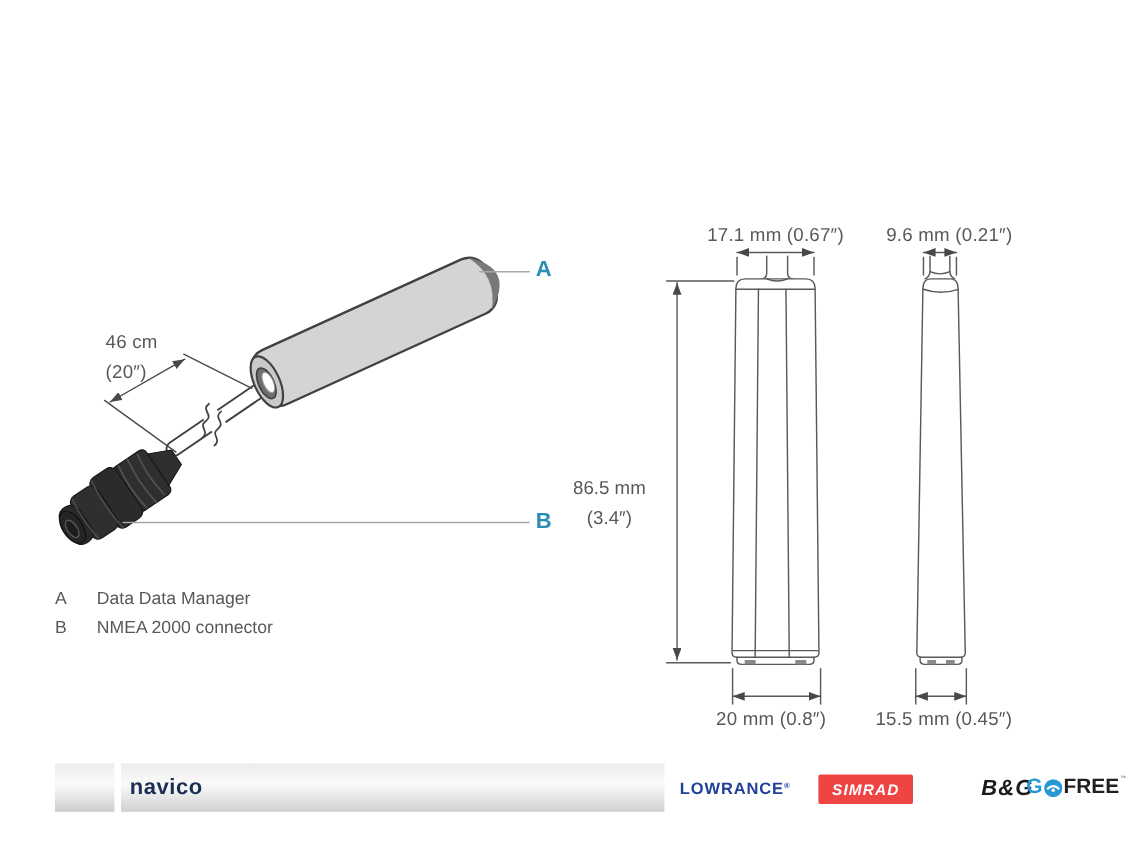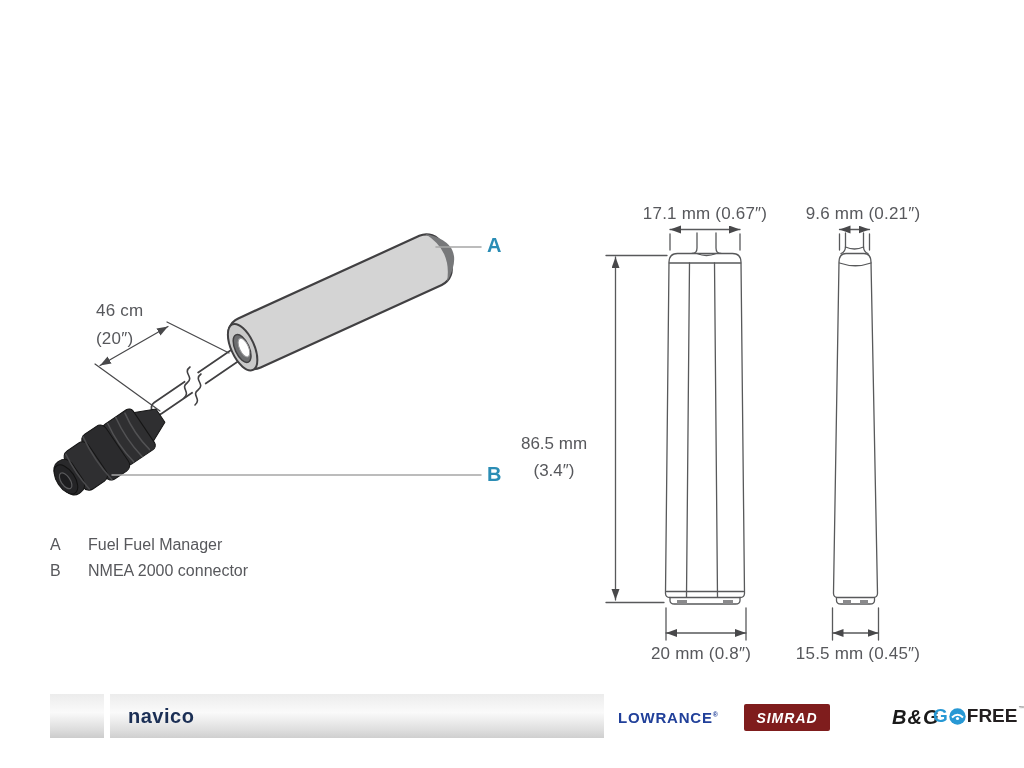--- a/index.html
+++ b/index.html
@@ -25,29 +25,29 @@
   .footer-block{
     position:absolute;left:50px;top:694px;width:54px;height:44px;
     background:linear-gradient(180deg,#ececec 0%,#fafafa 42%,#dcdcdc 82%,#cccccc 100%);
   }
   .footer-bar{
     position:absolute;left:110px;top:694px;width:494px;height:44px;
     background:linear-gradient(180deg,#ececec 0%,#fafafa 42%,#dedede 82%,#cfcfcf 100%);
     display:flex;align-items:center;
   }
   .navico-text{
-    margin-left:18px;font-size:20px;font-weight:bold;color:#1b2f55;letter-spacing:.5px;
+    margin-left:8px;font-size:20px;font-weight:bold;color:#1b2f55;letter-spacing:.5px;
   }
   .logo-lowrance{
     position:absolute;left:618px;top:709px;font-size:15px;font-weight:800;
     color:#21409a;letter-spacing:.8px;white-space:nowrap;
   }
   .logo-lowrance sup{font-size:7px;}
   .logo-simrad{
-    position:absolute;left:744px;top:704px;width:86px;height:27px;background:#7f1d1d;
+    position:absolute;left:744px;top:704px;width:86px;height:27px;background:#ef4444;
     border-radius:2px;display:flex;align-items:center;justify-content:center;
     color:#ffffff;font-size:14px;font-weight:800;font-style:italic;letter-spacing:1px;
   }
   .logo-bg{
     position:absolute;left:848px;top:706px;font-size:20px;font-weight:900;
     font-style:italic;color:#1a1a1a;letter-spacing:1px;margin-left:44px;
   }
   .logo-gofree{
     position:absolute;left:933px;top:705px;display:flex;align-items:center;
     font-size:19px;font-weight:800;white-space:nowrap;
@@ -181,21 +181,21 @@
 <div class="abs height-label" style="left:499px;top:430px">
   <div>86.5 mm</div>
   <div>(3.4″)</div>
 </div>
 
 <div class="abs dim-text dim-center" style="left:701px;top:644px">20 mm (0.8″)</div>
 <div class="abs dim-text dim-center" style="left:858px;top:644px">15.5 mm (0.45″)</div>
 
 <div class="legend-row" style="top:536px">
   <span class="legend-key">A</span>
-  <span class="legend-label">Fuel Fuel Manager</span>
+  <span class="legend-label">Data Data Manager</span>
 </div>
 <div class="legend-row" style="top:562px">
   <span class="legend-key">B</span>
   <span class="legend-label">NMEA 2000 connector</span>
 </div>
 
 <div class="footer-block"></div>
 <div class="footer-bar">
   <span class="navico-text">navico</span>
 </div>

